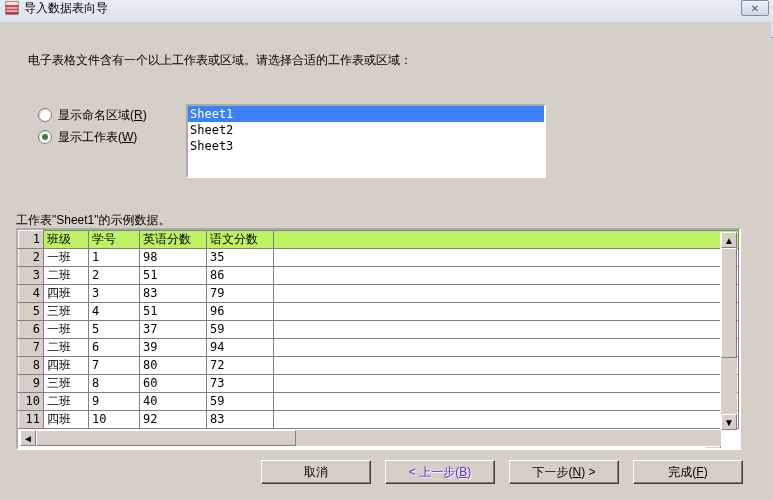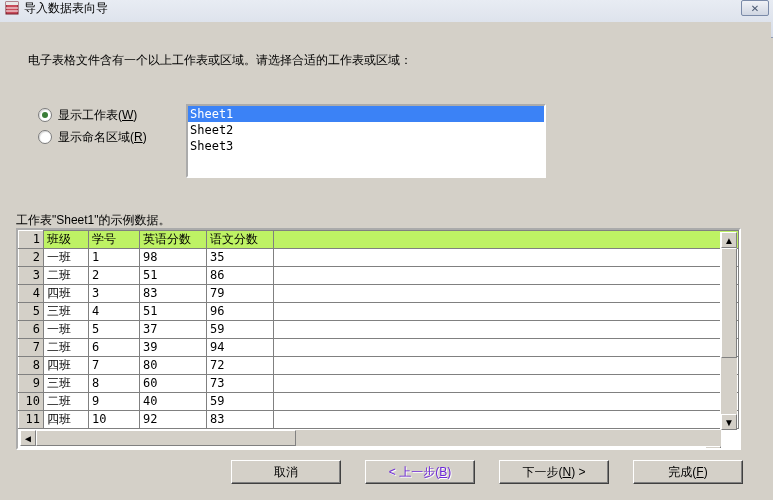--- a/index.html
+++ b/index.html
@@ -31,21 +31,21 @@
   .col-en{min-width:60px;}
   .col-cn{min-width:60px;margin-left:44px;}
   .col-rest{width:460px;}
   .vscroll{position:absolute;right:2px;top:2px;bottom:18px;width:16px;background:#d4d0c8;border-left:1px solid #fff;}
   .vscroll .btn,.hscroll .btn{width:16px;height:16px;background:#d4d0c8;border:1px solid;border-color:#fff #808080 #808080 #fff;box-sizing:border-box;display:flex;align-items:center;justify-content:center;font-size:9px;color:#000;}
   .vscroll .thumb{position:absolute;left:0;top:16px;width:16px;height:110px;background:#d4d0c8;border:1px solid;border-color:#fff #808080 #808080 #fff;box-sizing:border-box;}
   .vscroll .down{position:absolute;bottom:0;}
   .hscroll{position:absolute;left:2px;right:18px;bottom:2px;height:16px;background:#d4d0c8;border-top:1px solid #fff;}
   .hscroll .btnr{position:absolute;right:0;}
   .hscroll .thumb{position:absolute;top:0;left:16px;height:16px;width:260px;background:#d4d0c8;border:1px solid;border-color:#fff #808080 #808080 #fff;box-sizing:border-box;}
-  .button-row{position:absolute;right:28px;bottom:14px;display:flex;gap:24px;}
+  .button-row{position:absolute;right:28px;bottom:14px;display:flex;gap:14px;}
   .wbtn{min-width:88px;height:22px;background:#d4d0c8;border:1px solid;border-color:#fff #404040 #404040 #fff;box-shadow:inset -1px -1px 0 #808080,inset 1px 1px 0 #d4d0c8;padding:0 10px;display:flex;align-items:center;justify-content:center;cursor:default;}
   .wbtn.disabled{color:#6d28d9;text-shadow:1px 1px 0 #fff;}
   .wbtn u{text-decoration:underline;}
   .arrow{font-size:10px;}
 </style>
 </head>
 <body>
 
 <div class="window">
   <div class="titlebar">
@@ -59,28 +59,28 @@
     </div>
     <div class="title-text">导入数据表向导</div>
     <div class="close-btn">✕</div>
   </div>
 
   <div class="client">
     <div class="msg">电子表格文件含有一个以上工作表或区域。请选择合适的工作表或区域：</div>
 
     <div class="radio-group">
       <div class="radio-row">
+        <div class="radio-outer"></div>
+        <span class="radio-label"><span>显示命名区域(</span><u>R</u><span>)</span></span>
+      </div>
+      <div class="radio-row">
         <div class="radio-outer radio-checked">
             <div class="radio-dot"></div>
           </div>
         <span class="radio-label"><span>显示工作表(</span><u>W</u><span>)</span></span>
-      </div>
-      <div class="radio-row">
-        <div class="radio-outer"></div>
-        <span class="radio-label"><span>显示命名区域(</span><u>R</u><span>)</span></span>
       </div>
     </div>
 
     <div class="listbox">
       <div class="listbox-item selected">Sheet1</div>
       <div class="listbox-item">Sheet2</div>
       <div class="listbox-item">Sheet3</div>
     </div>
 
     <div class="sample-label">工作表"Sheet1"的示例数据。</div>

